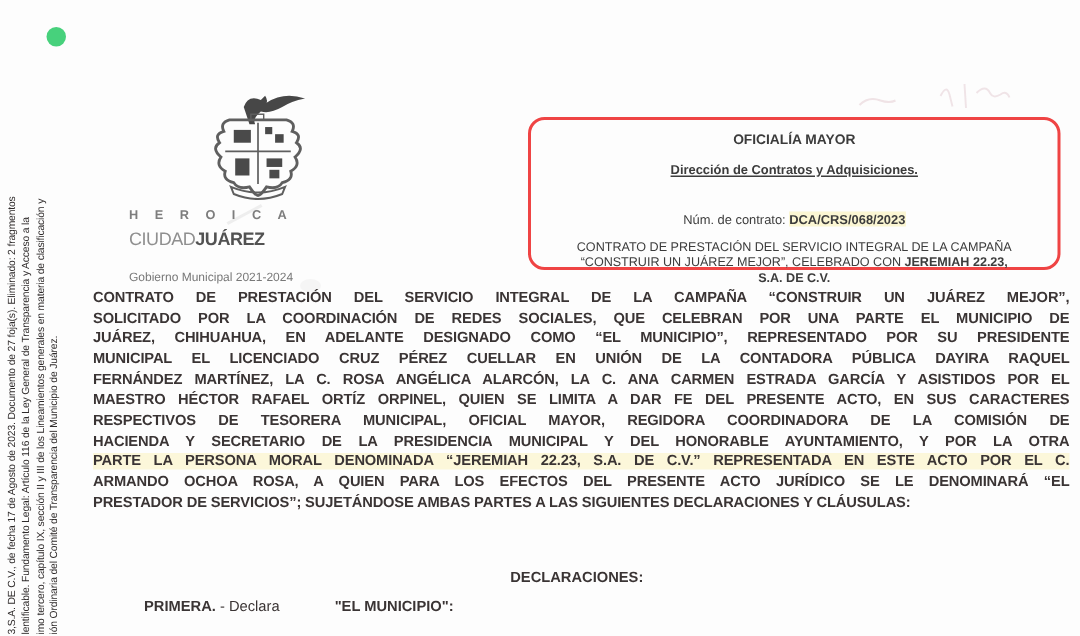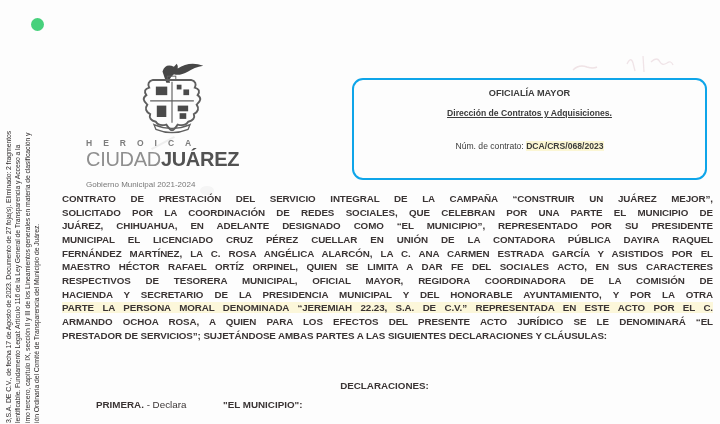--- a/index.html
+++ b/index.html
@@ -23,28 +23,28 @@
     color:#2e2a2a; white-space:nowrap;
   }
 
   
   .logo { position:absolute; left:86px; top:60px; width:172px; text-align:left; }
   .crest { display:block; margin:0 auto; }
   .heroica {
     margin-top:2px; font-size:8.5px; color:#7d7d7d;
     letter-spacing:11px; margin-right:-11px; font-weight:bold;
   }
-  .cityline { font-size:20px; line-height:20px; color:#8f8f8f; letter-spacing:-0.3px; margin-top:1px; }
+  .cityline { font-size:12px; line-height:20px; color:#8f8f8f; letter-spacing:-0.3px; margin-top:1px; }
   .cityline .city-bold { font-weight:bold; color:#525252; }
   .gov { margin-top:11px; font-size:8px; color:#787878; }
 
   
   .hbox {
     position:absolute; left:352px; top:78px; width:355px; height:102px;
-    border:2px solid #0ea5e9; border-radius:11px; box-sizing:border-box;
+    border:2px solid #ef4444; border-radius:11px; box-sizing:border-box;
     text-align:center; color:#3c3c3c; padding-top:8px;
   }
   .hbox .t1 { font-weight:bold; font-size:9.2px; }
   .hbox .t2 { font-weight:bold; font-size:8.6px; text-decoration:underline; margin-top:10px; }
   .hbox .t3 { font-size:8.6px; margin-top:23px; }
   .hbox .t3 .num { font-weight:bold; background:rgba(250,240,170,0.5); }
   .hbox .t4 { font-size:8.4px; line-height:10.4px; margin-top:8px; }
   .hbox .t4 .b { font-weight:bold; }
 
   
@@ -119,29 +119,34 @@
     <path d="M62 14 q4 -8 6 -1 l2 8 M78 6 l1 16 M86 12 q6 -6 9 0 q2 4 7 1 q4 -3 6 2" fill="none" stroke="rgba(195,145,160,0.45)" stroke-width="1.3"></path>
   </svg>
 
   <div class="smudge1"></div>
   <div class="smudge2"></div>
 
   <div class="hbox">
     <div class="t1">OFICIALÍA MAYOR</div>
     <div class="t2">Dirección de Contratos y Adquisiciones.</div>
     <div class="t3"><span>Núm. de contrato: </span><span class="num">DCA/CRS/068/2023</span></div>
+    <div class="t4">
+      <div>CONTRATO DE PRESTACIÓN DEL SERVICIO INTEGRAL DE LA CAMPAÑA</div>
+      <div><span>“CONSTRUIR UN JUÁREZ MEJOR”, CELEBRADO CON </span><span class="b">JEREMIAH 22.23,</span></div>
+      <div class="b">S.A. DE C.V.</div>
+    </div>
   </div>
 
   <div class="contract">
     <div class="cline">CONTRATO DE PRESTACIÓN DEL SERVICIO INTEGRAL DE LA CAMPAÑA “CONSTRUIR UN JUÁREZ MEJOR”,</div>
     <div class="cline">SOLICITADO POR LA COORDINACIÓN DE REDES SOCIALES, QUE CELEBRAN POR UNA PARTE EL MUNICIPIO DE</div>
     <div class="cline">JUÁREZ, CHIHUAHUA, EN ADELANTE DESIGNADO COMO “EL MUNICIPIO”, REPRESENTADO POR SU PRESIDENTE</div>
     <div class="cline">MUNICIPAL EL LICENCIADO CRUZ PÉREZ CUELLAR EN UNIÓN DE LA CONTADORA PÚBLICA DAYIRA RAQUEL</div>
     <div class="cline">FERNÁNDEZ MARTÍNEZ, LA C. ROSA ANGÉLICA ALARCÓN, LA C. ANA CARMEN ESTRADA GARCÍA Y ASISTIDOS POR EL</div>
-    <div class="cline">MAESTRO HÉCTOR RAFAEL ORTÍZ ORPINEL, QUIEN SE LIMITA A DAR FE DEL SOCIALES ACTO, EN SUS CARACTERES</div>
+    <div class="cline">MAESTRO HÉCTOR RAFAEL ORTÍZ ORPINEL, QUIEN SE LIMITA A DAR FE DEL PRESENTE ACTO, EN SUS CARACTERES</div>
     <div class="cline">RESPECTIVOS DE TESORERA MUNICIPAL, OFICIAL MAYOR, REGIDORA COORDINADORA DE LA COMISIÓN DE</div>
     <div class="cline">HACIENDA Y SECRETARIO DE LA PRESIDENCIA MUNICIPAL Y DEL HONORABLE AYUNTAMIENTO, Y POR LA OTRA</div>
     <div class="cline"><span class="hl">PARTE LA PERSONA MORAL DENOMINADA “JEREMIAH 22.23, S.A. DE C.V.” REPRESENTADA EN ESTE ACTO POR EL C.</span></div>
     <div class="cline">ARMANDO OCHOA ROSA, A QUIEN PARA LOS EFECTOS DEL PRESENTE ACTO JURÍDICO SE LE DENOMINARÁ “EL</div>
     <div class="cline last">PRESTADOR DE SERVICIOS”; SUJETÁNDOSE AMBAS PARTES A LAS SIGUIENTES DECLARACIONES Y CLÁUSULAS:</div>
   </div>
 
   <div class="decl">DECLARACIONES:</div>
 
   <div class="primera"><span class="b">PRIMERA.</span><span> - Declara </span><span class="b">"EL MUNICIPIO":</span></div>

